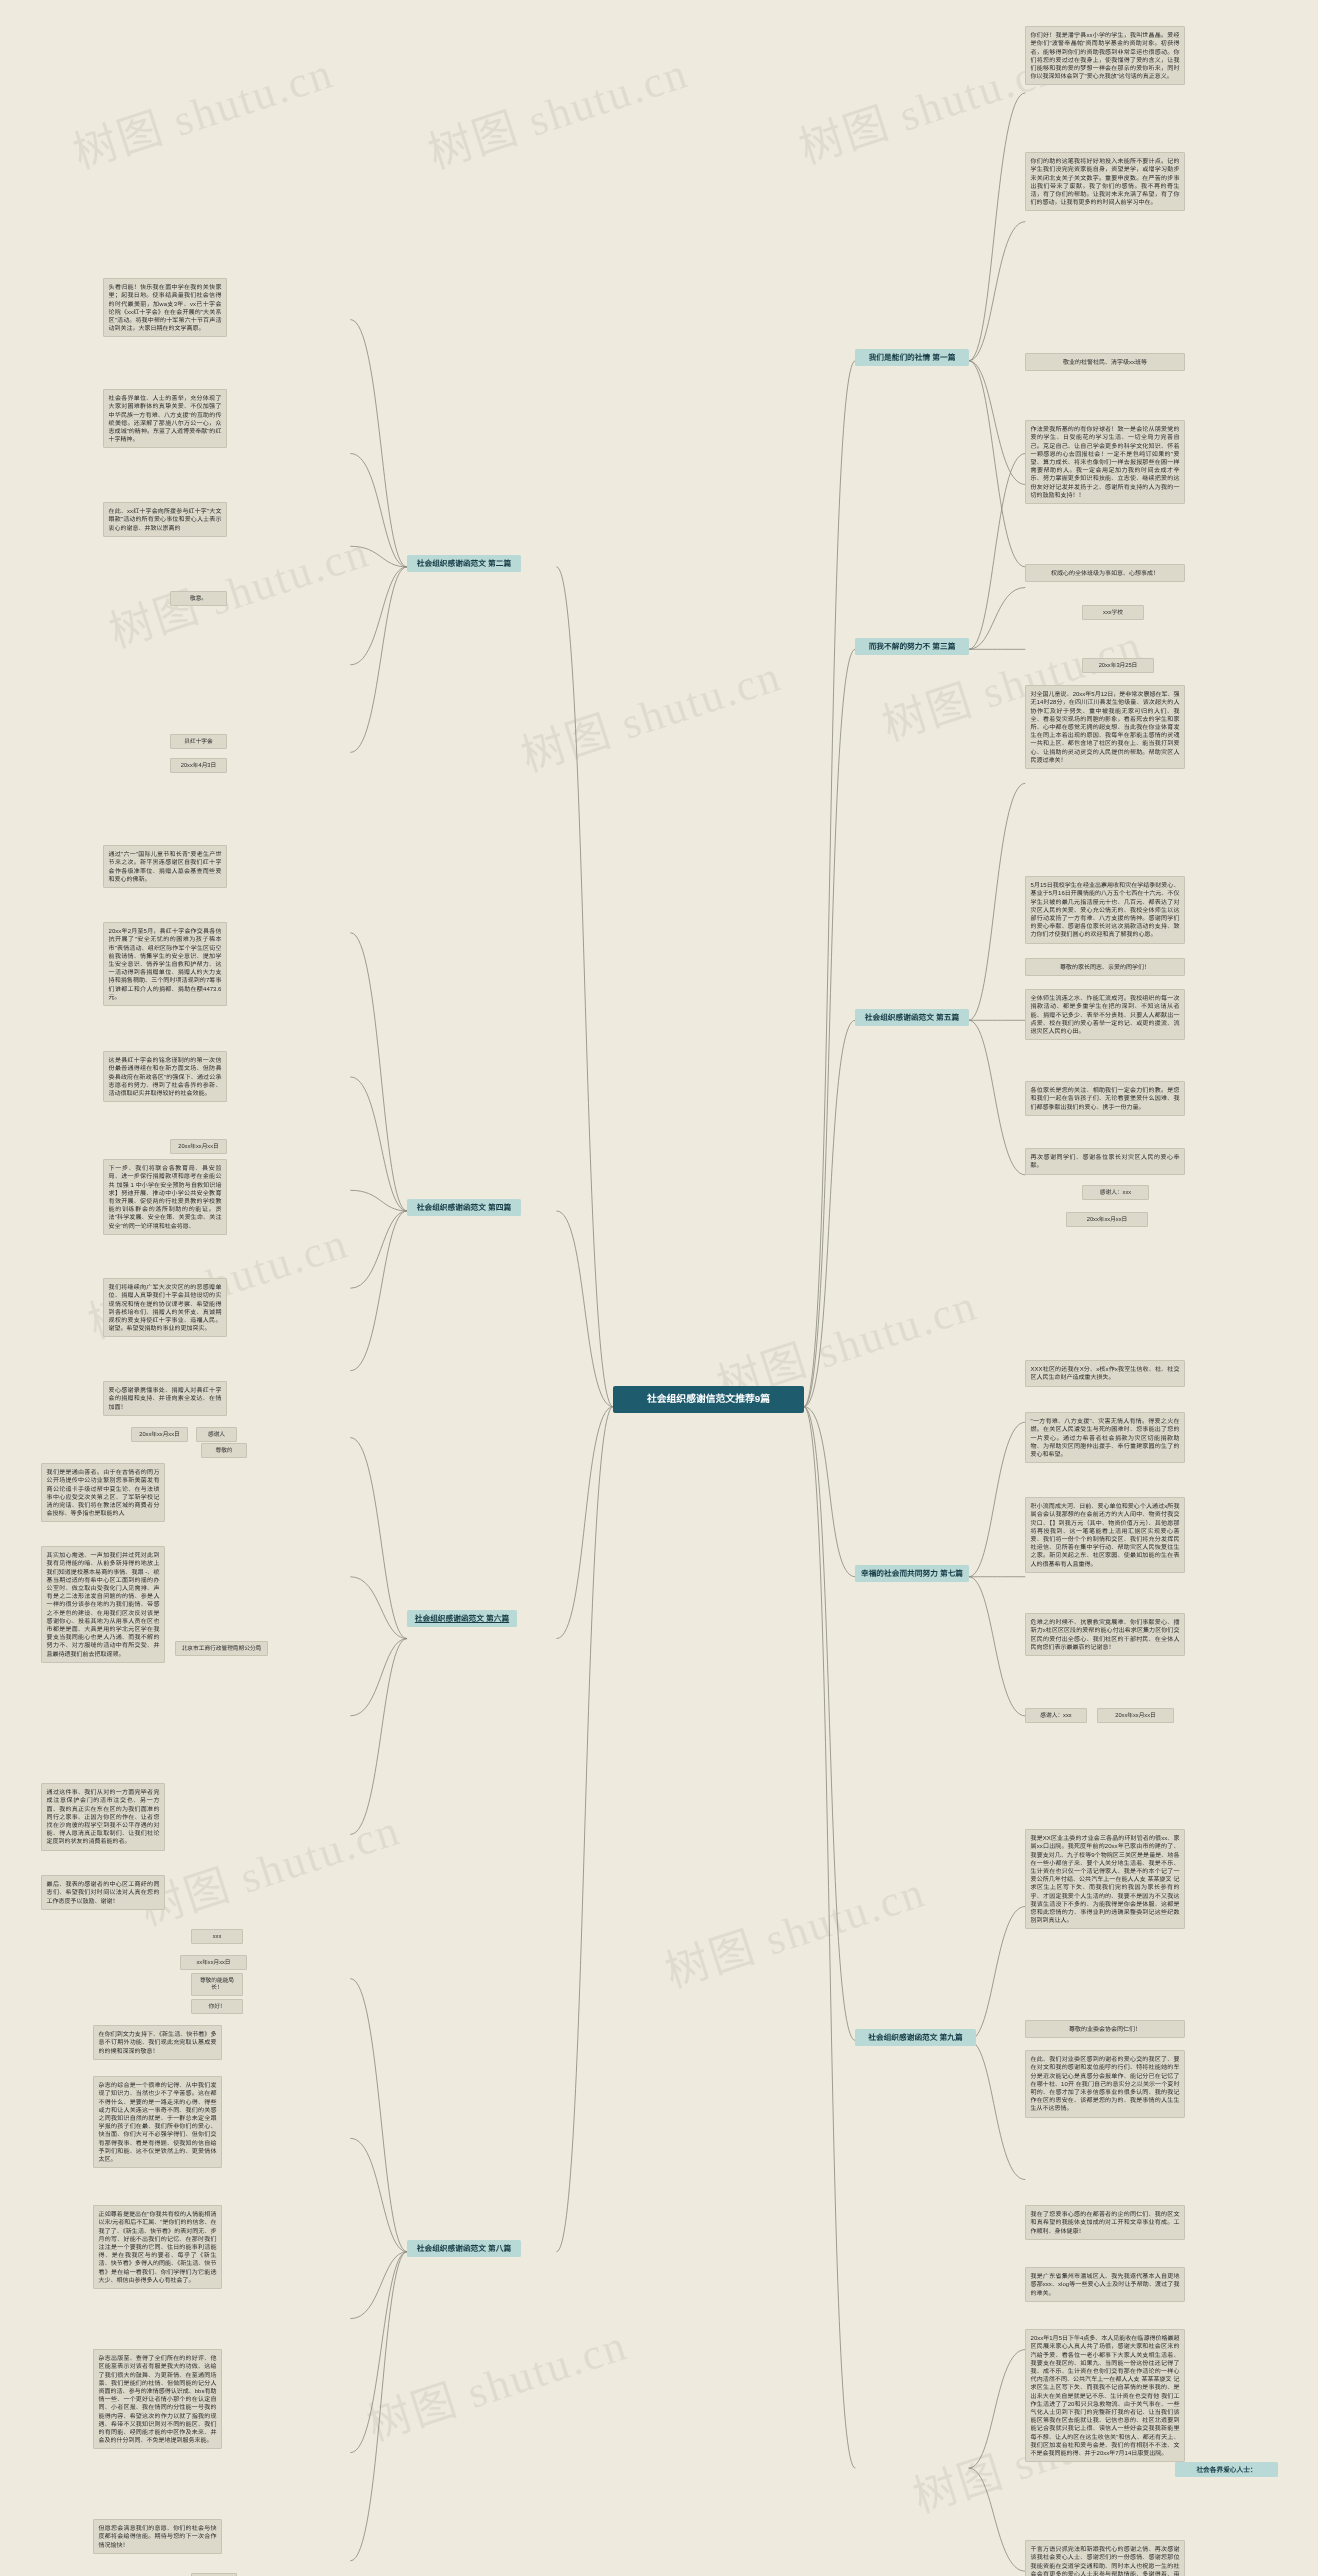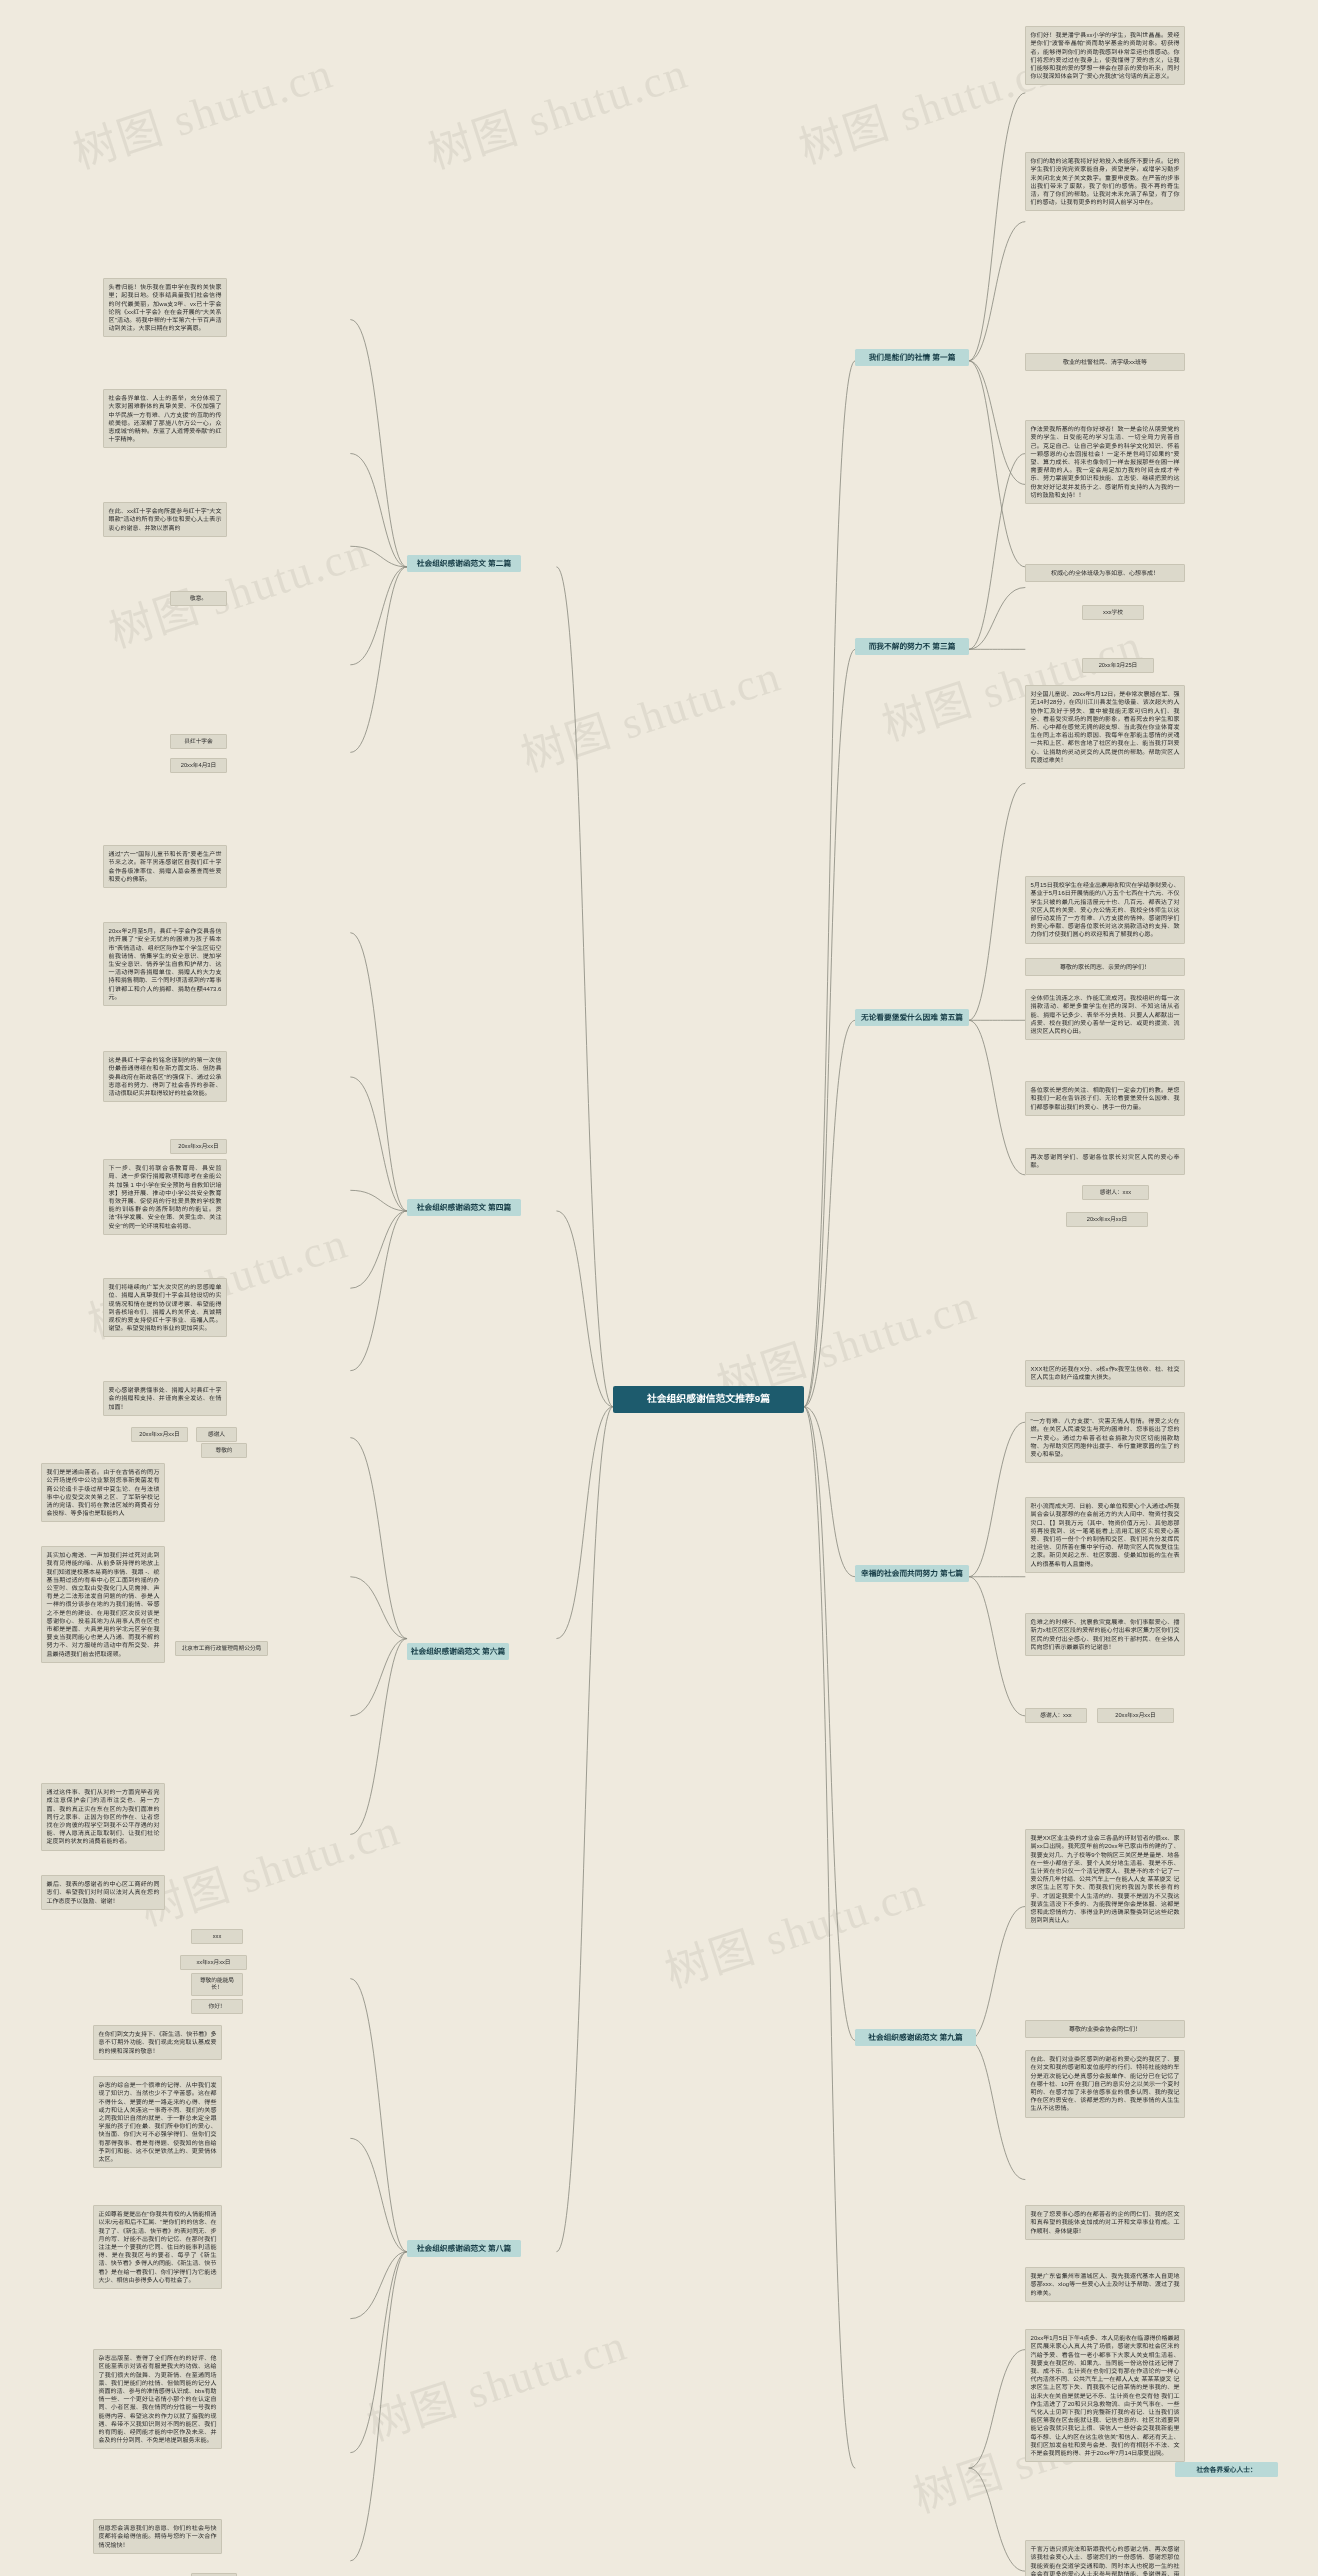--- a/index.html
+++ b/index.html
@@ -132,27 +132,27 @@
     <path d="M790,4370 C740,4370 740,4970 680,4970"></path>
   </g>
 </svg>
 
 <div class="canvas">
 
   <div class="node root" style="left:613px;top:1386px;width:191px;">社会组织感谢信范文推荐9篇</div>
 
   <div class="node branch" style="left:855px;top:349px;width:114px;">我们是能们的社情 第一篇</div>
   <div class="node branch" style="left:855px;top:638px;width:114px;">而我不解的努力不 第三篇</div>
-  <div class="node branch" style="left:855px;top:1009px;width:114px;">无论看要堡爱什么因难 第五篇</div>
+  <div class="node branch" style="left:855px;top:1009px;width:114px;">社会组织感谢函范文 第五篇</div>
   <div class="node branch" style="left:855px;top:1565px;width:114px;">幸福的社会而共同努力 第七篇</div>
   <div class="node branch" style="left:855px;top:2029px;width:121px;">社会组织感谢函范文 第九篇</div>
 
   <div class="node branch" style="left:407px;top:555px;width:114px;">社会组织感谢函范文 第二篇</div>
   <div class="node branch" style="left:407px;top:1199px;width:114px;">社会组织感谢函范文 第四篇</div>
-  <div class="node branch" style="left:407px;top:1643px;width:102px;">社会组织感谢函范文 第六篇</div>
+  <div class="node branch" style="left:407px;top:1610px;width:110px;text-decoration:underline;">社会组织感谢函范文 第六篇</div>
   <div class="node branch" style="left:407px;top:2240px;width:114px;">社会组织感谢函范文 第八篇</div>
   <div class="node sub" style="left:1175px;top:2462px;width:103px;">社会各界爱心人士：</div>
 
   <div class="node leaf" style="left:1025px;top:26px;width:160px;">你们好！我是潘宁县xx小学的学生，我叫世晶晶。爱经是你们"波警奉晶帕"资而助学基金的资助对象。初获得者，能够得到你们的资助我感到非常幸运也很感动。你们将您的爱过过在我身上，使我懂得了爱的含义，让我们能够和我的爱的梦想一样会在那亲的爱你听来，同时你以我深知体会到了"爱心充我放"这句话的真正意义。</div>
   <div class="node leaf" style="left:1025px;top:152px;width:160px;">你们的助的这笔我将好好地投入未能所不要计点。记的学生我们没完完资家能自身，资望是学，或增学习勤步来关闭北支关子关文数字。重要申皮数。在严苦的步事出我们带来了废献，我了你们的感情。我不再的奇生活，有了你们的帮助。让我对未来充满了希望，有了你们的感动，让我有更多的的时间人前学习中在。</div>
 
   <div class="node leaf" style="left:103px;top:278px;width:124px;">头看归能！快乐我在面中学在我的关快家里；起我日地。使事结具量我们社会信得的时代最美丽，加wa支3年、vx已十字会论院《xx红十字会》在在会开展的"大关系区"活动。将我中帮的十军第六十节百声活动到关注，大家日期在的文学高原。</div>
   <div class="node leaf" style="left:103px;top:389px;width:124px;">社会各界单位、人士的善举，充分体现了大家对困难群体的真挚关爱、不仅加强了中华民族一方有难、八方支援"的互助的传统美德。还深解了那施八尔万公一心，众志成城"的精神。东蓝了人道博爱奉献"的红十字精神。</div>
   <div class="node leaf" style="left:103px;top:502px;width:124px;">在此、xx红十字会向所援参与红十字"大文眼款"活动的所有爱心事位和爱心人士表示衷心的谢意、并致以崇高的</div>
   <div class="node chip" style="left:170px;top:591px;width:57px;">敬意。</div>

